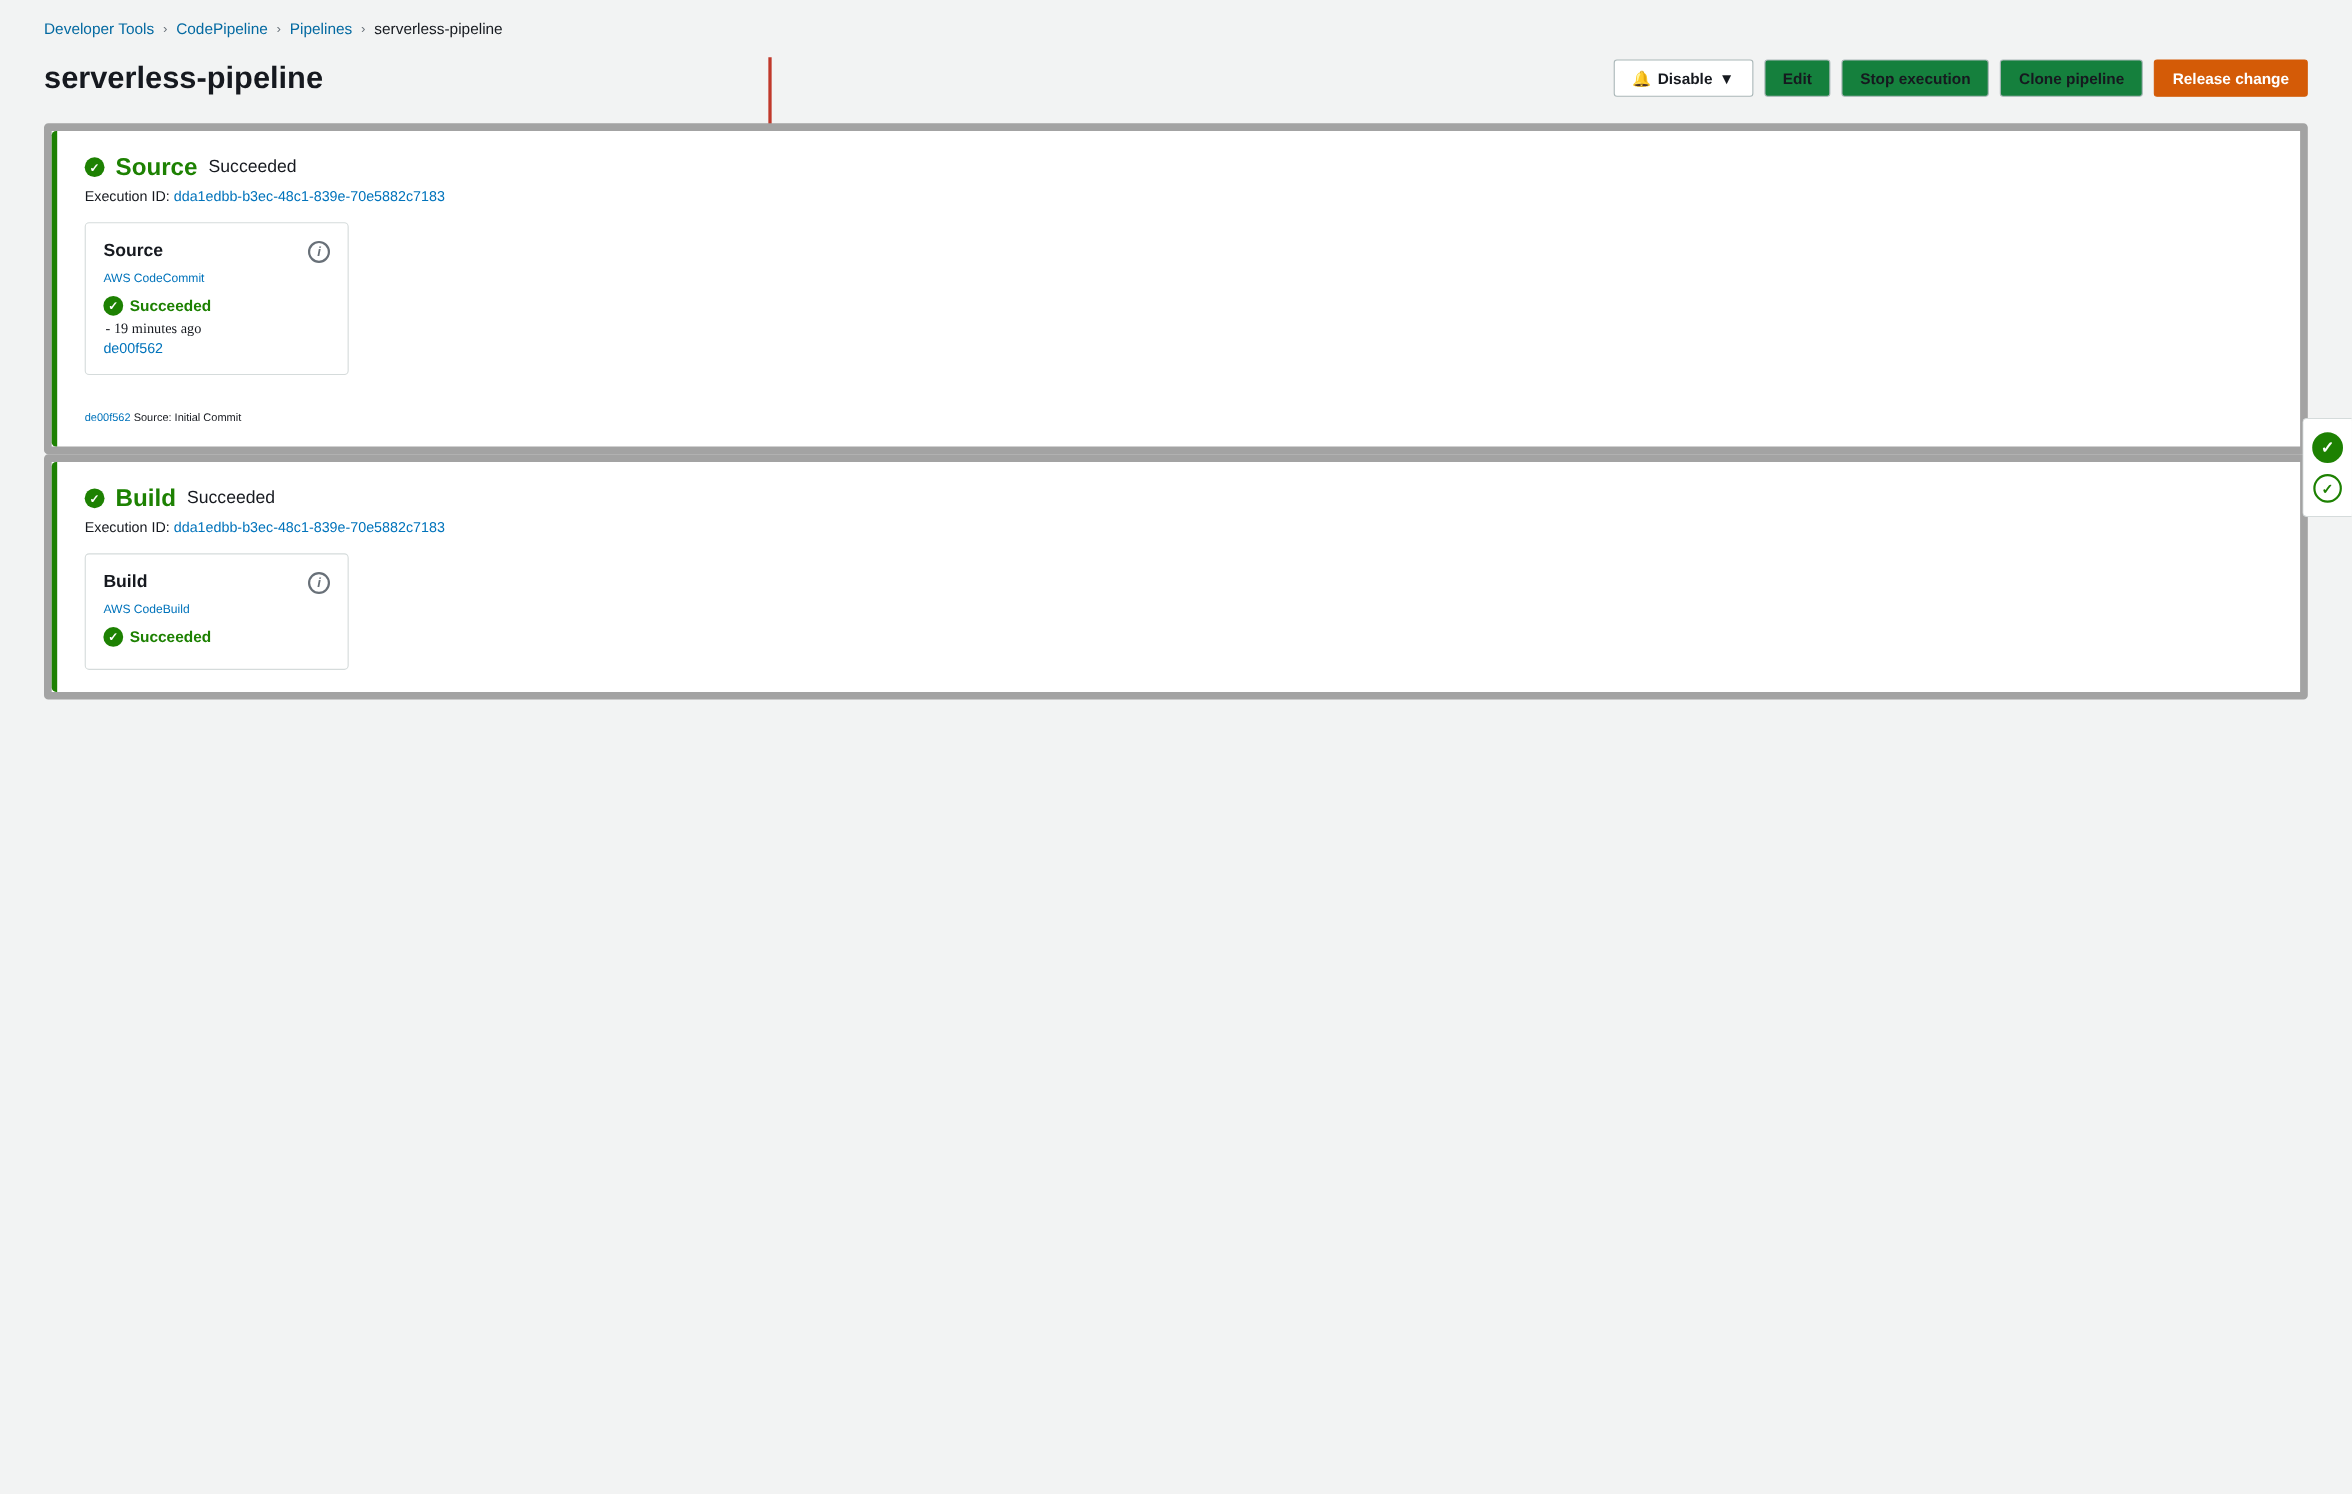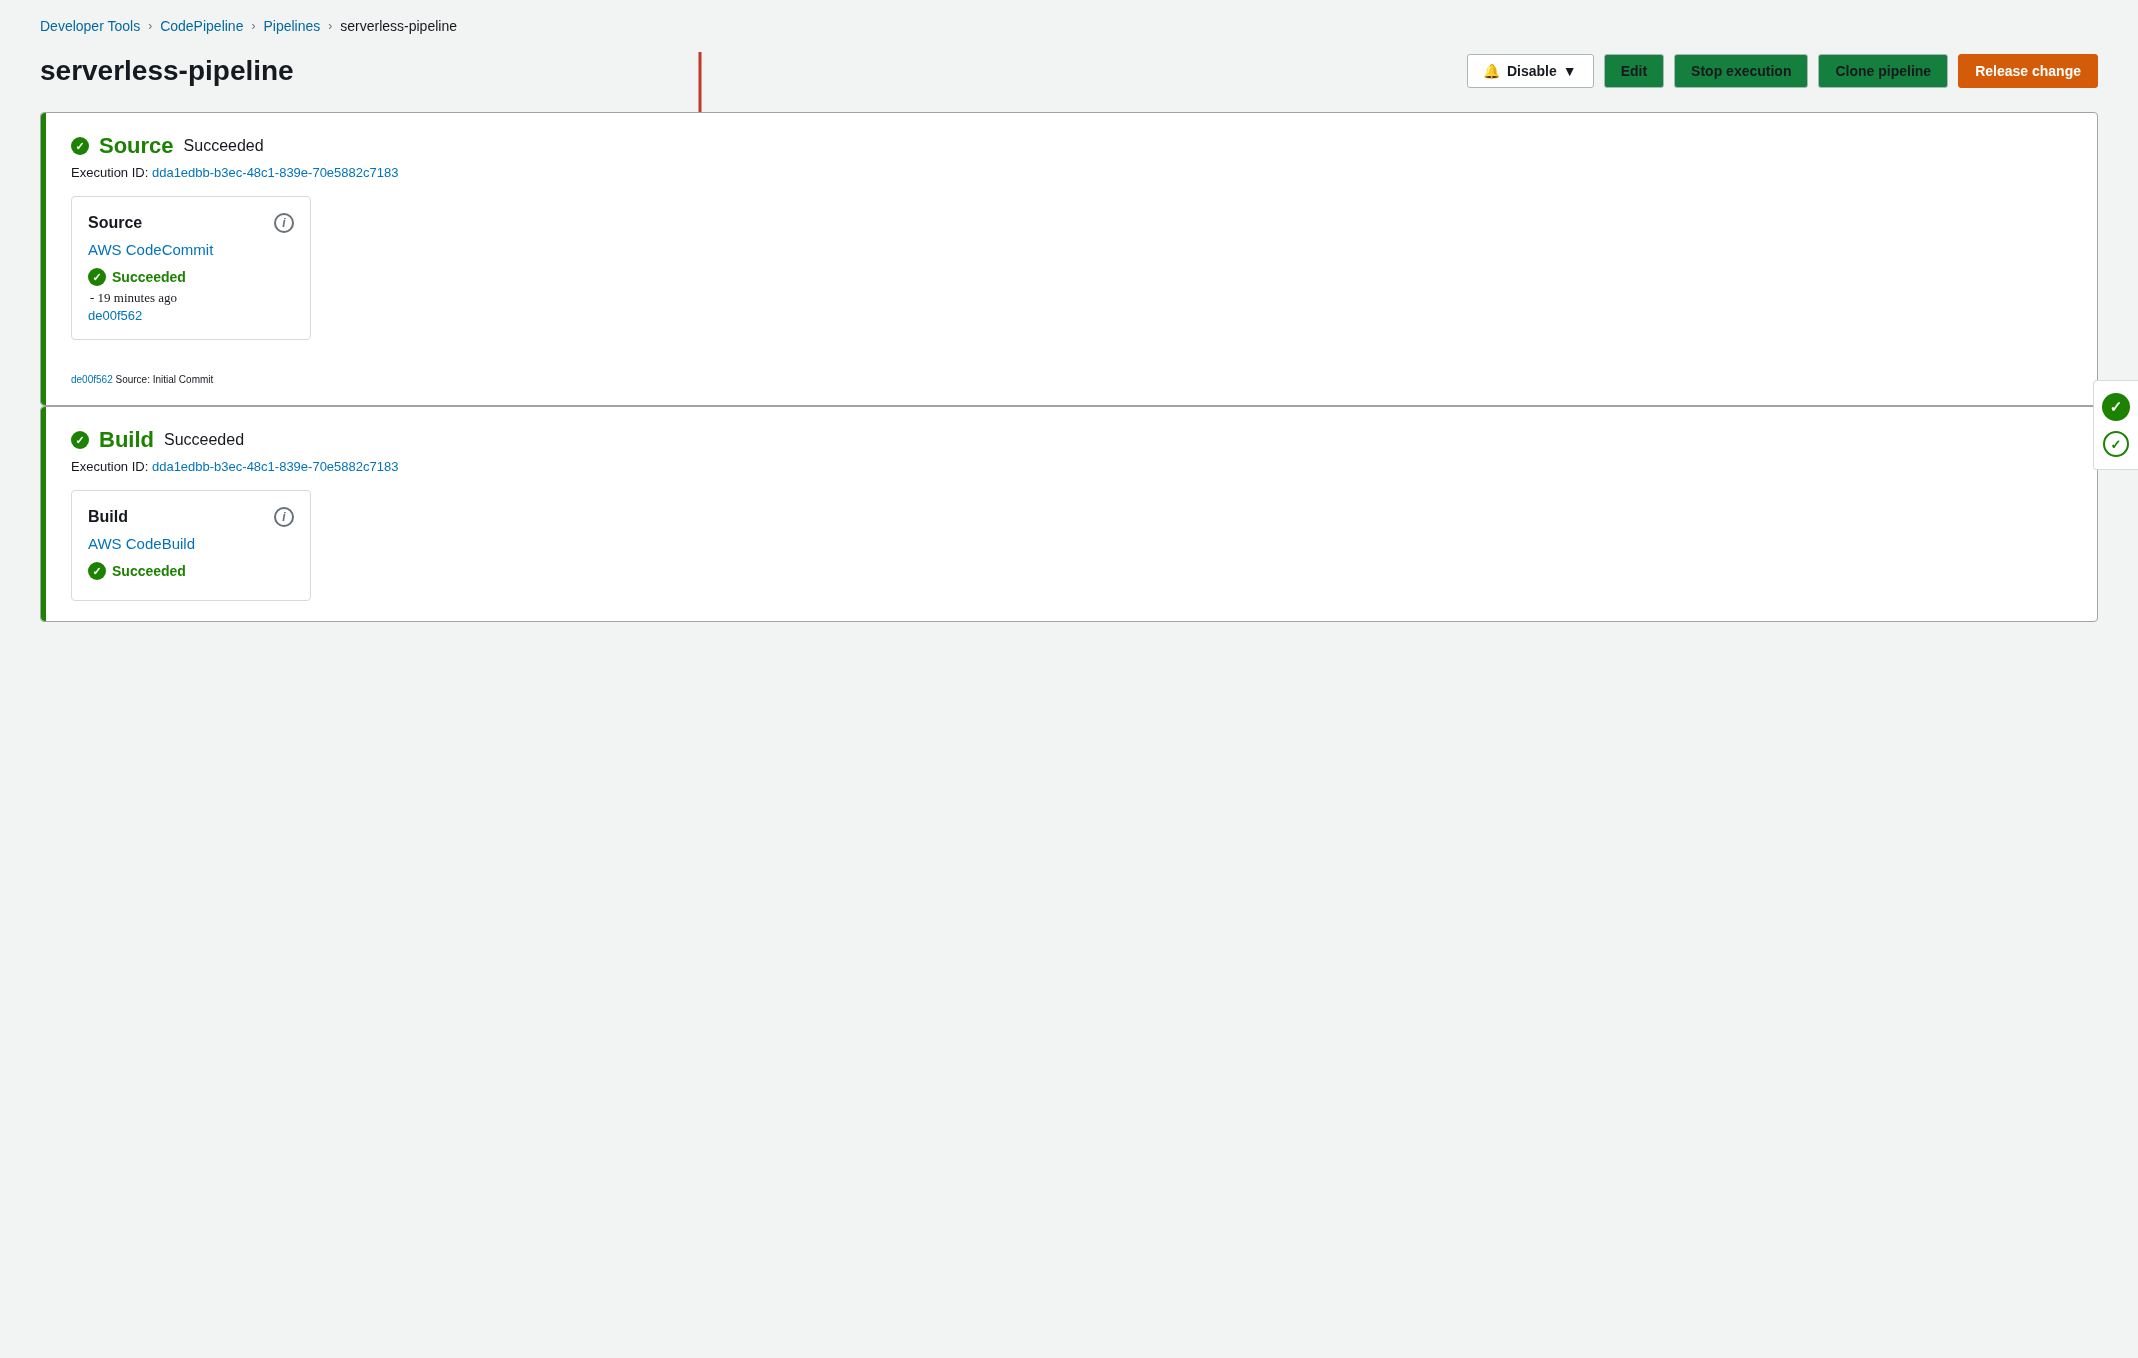--- a/index.html
+++ b/index.html
@@ -77,21 +77,21 @@
 
     
     .main-content {
       padding: 0 40px;
       position: relative;
     }
 
     
     .stage-card {
       background: #fff;
-      border: 1px solid #a3a3a3;
+      border: 7px solid #a3a3a3;
       border-radius: 4px;
       margin-bottom: 0;
       position: relative;
     }
     .stage-left-bar {
       position: absolute;
       left: 0;
       top: 0;
       bottom: 0;
       width: 5px;
@@ -162,21 +162,21 @@
       font-size: 12px;
       color: #687078;
       font-style: italic;
       font-weight: 700;
       cursor: pointer;
       flex-shrink: 0;
     }
     .action-provider-link {
       color: #0073bb;
       text-decoration: none;
-      font-size: 15px;
+      font-size: 11px;
       display: block;
       margin-bottom: 10px;
     }
     .action-status-row {
       display: flex;
       align-items: center;
       gap: 6px;
       margin-bottom: 4px;
     }
     .check-circle-green {

